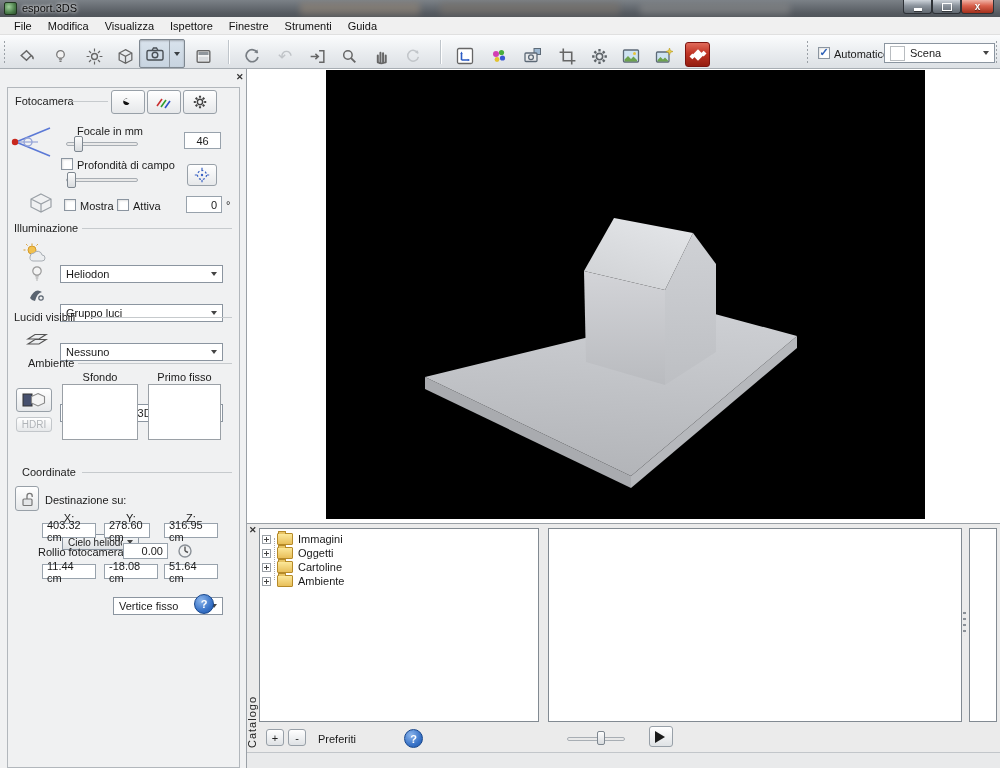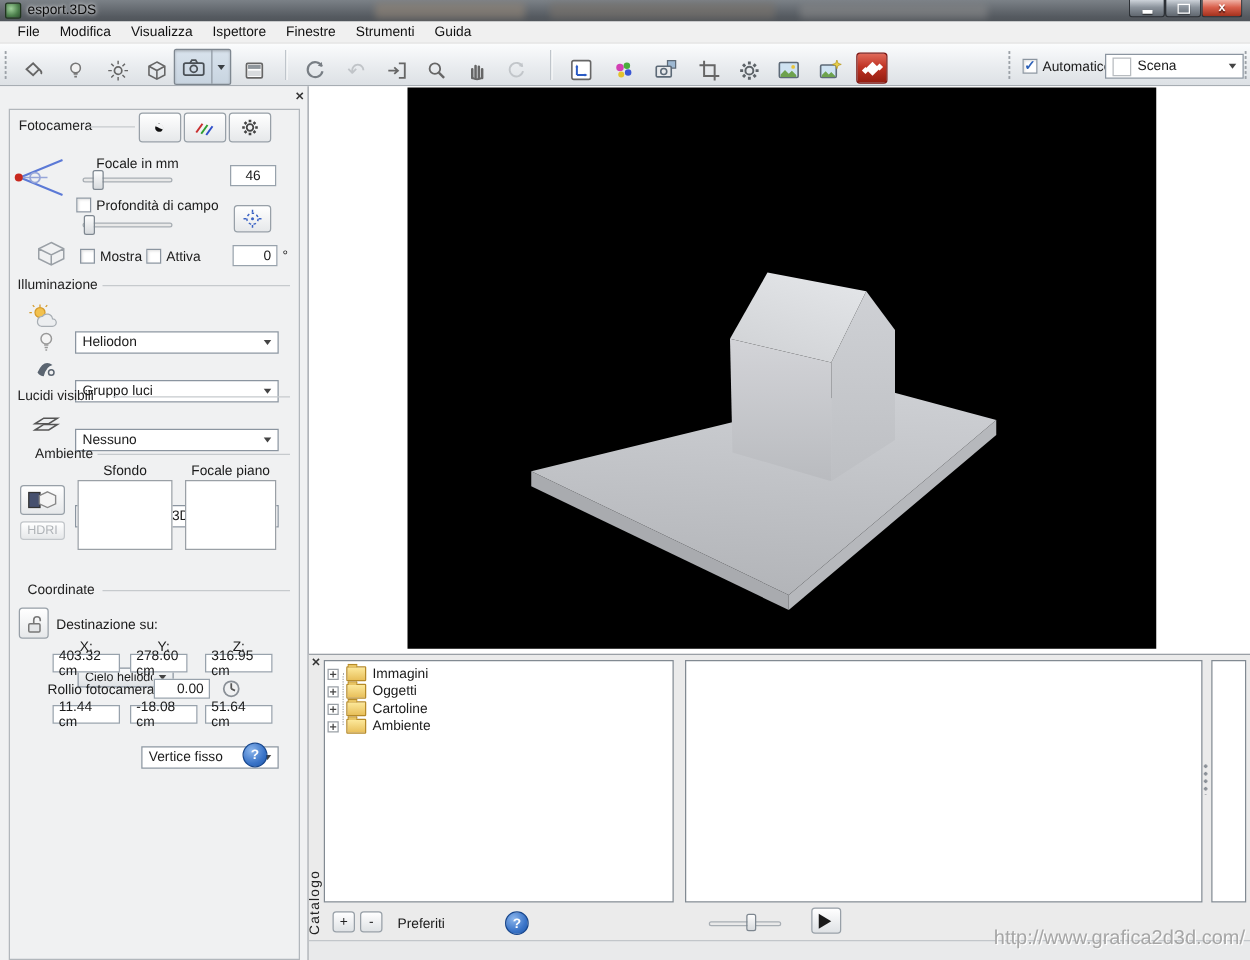--- a/index.html
+++ b/index.html
@@ -402,21 +402,21 @@
     <path d="M4 10 L11 5.5 H22 L15 10 Z" fill="#eceef0" stroke="#555" stroke-width="1.2"></path>
     <path d="M4 15 L11 10.5 H22 L15 15 Z" fill="#eceef0" stroke="#555" stroke-width="1.2"></path>
   </svg>
   <div class="abs combo" style="left:60px;top:330px;width:163px;height:18px;">
     <span style="overflow:hidden;text-overflow:ellipsis;">Scena; Piante 3D; Oggetti luce; O…</span>
   </div>
 
   <span class="abs slabel" style="left:28px;top:357px;">Ambiente</span>
   <div class="abs rule" style="left:78px;top:363px;width:154px;"></div>
   <div class="abs" style="left:62px;top:371px;width:76px;text-align:center;">Sfondo</div>
-  <div class="abs" style="left:148px;top:371px;width:73px;text-align:center;">Focale piano</div>
+  <div class="abs" style="left:148px;top:371px;width:73px;text-align:center;">Primo fisso</div>
   <div class="abs" style="left:62px;top:384px;width:76px;height:56px;background:#fff;border:1px solid #9aa0a6;box-sizing:border-box;"></div>
   <div class="abs" style="left:148px;top:384px;width:73px;height:56px;background:#fff;border:1px solid #9aa0a6;box-sizing:border-box;"></div>
   <div class="abs pbtn" style="left:16px;top:388px;width:36px;height:24px;">
     <svg width="24" height="16" viewBox="0 0 24 16">
         <rect x="1" y="2" width="9" height="12" fill="#46506e" stroke="#333" stroke-width="1"></rect>
         <path d="M16 1.5 L22.5 4.5 L22.5 11 L16 14 L9.5 11 L9.5 4.5 Z" fill="#f4f4f4" stroke="#888" stroke-width="1.1"></path>
       </svg>
   </div>
   <div class="abs pbtn" style="left:16px;top:417px;width:36px;height:15px;border-color:#c2c6ca;color:#b0b4b8;font-size:10px;">HDRI</div>
   <div class="abs combo gray" style="left:62px;top:442px;width:77px;height:16px;font-size:10px;">
@@ -490,15 +490,14 @@
   <div class="abs helpbtn" style="left:404px;top:729px;width:17px;height:17px;">?</div>
 
   <div class="abs slider-track" style="left:567px;top:737px;width:58px;"></div>
   <div class="abs slider-thumb" style="left:597px;top:731px;width:8px;height:14px;"></div>
 
   <div class="abs smallbtn" style="left:649px;top:726px;width:24px;height:21px;">
     <span class="play-tri"></span>
   </div>
 
   <div class="abs statusbar"></div>
-  <div class="abs watermark" style="right:4px;top:742px;">http://www.grafica2d3d.com/</div>
 
 </div>
 
 </body></html>

